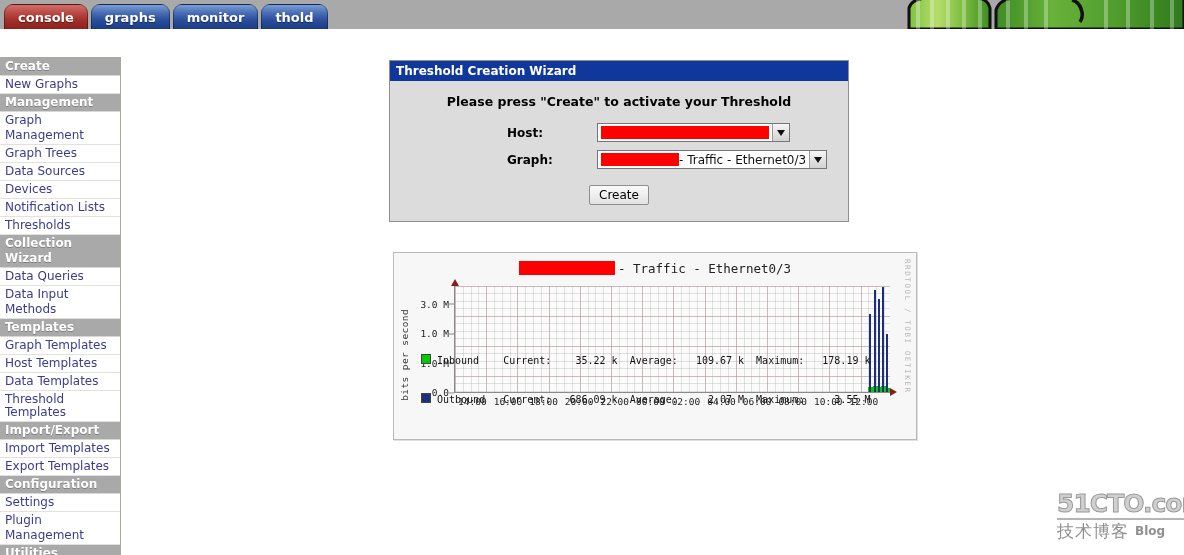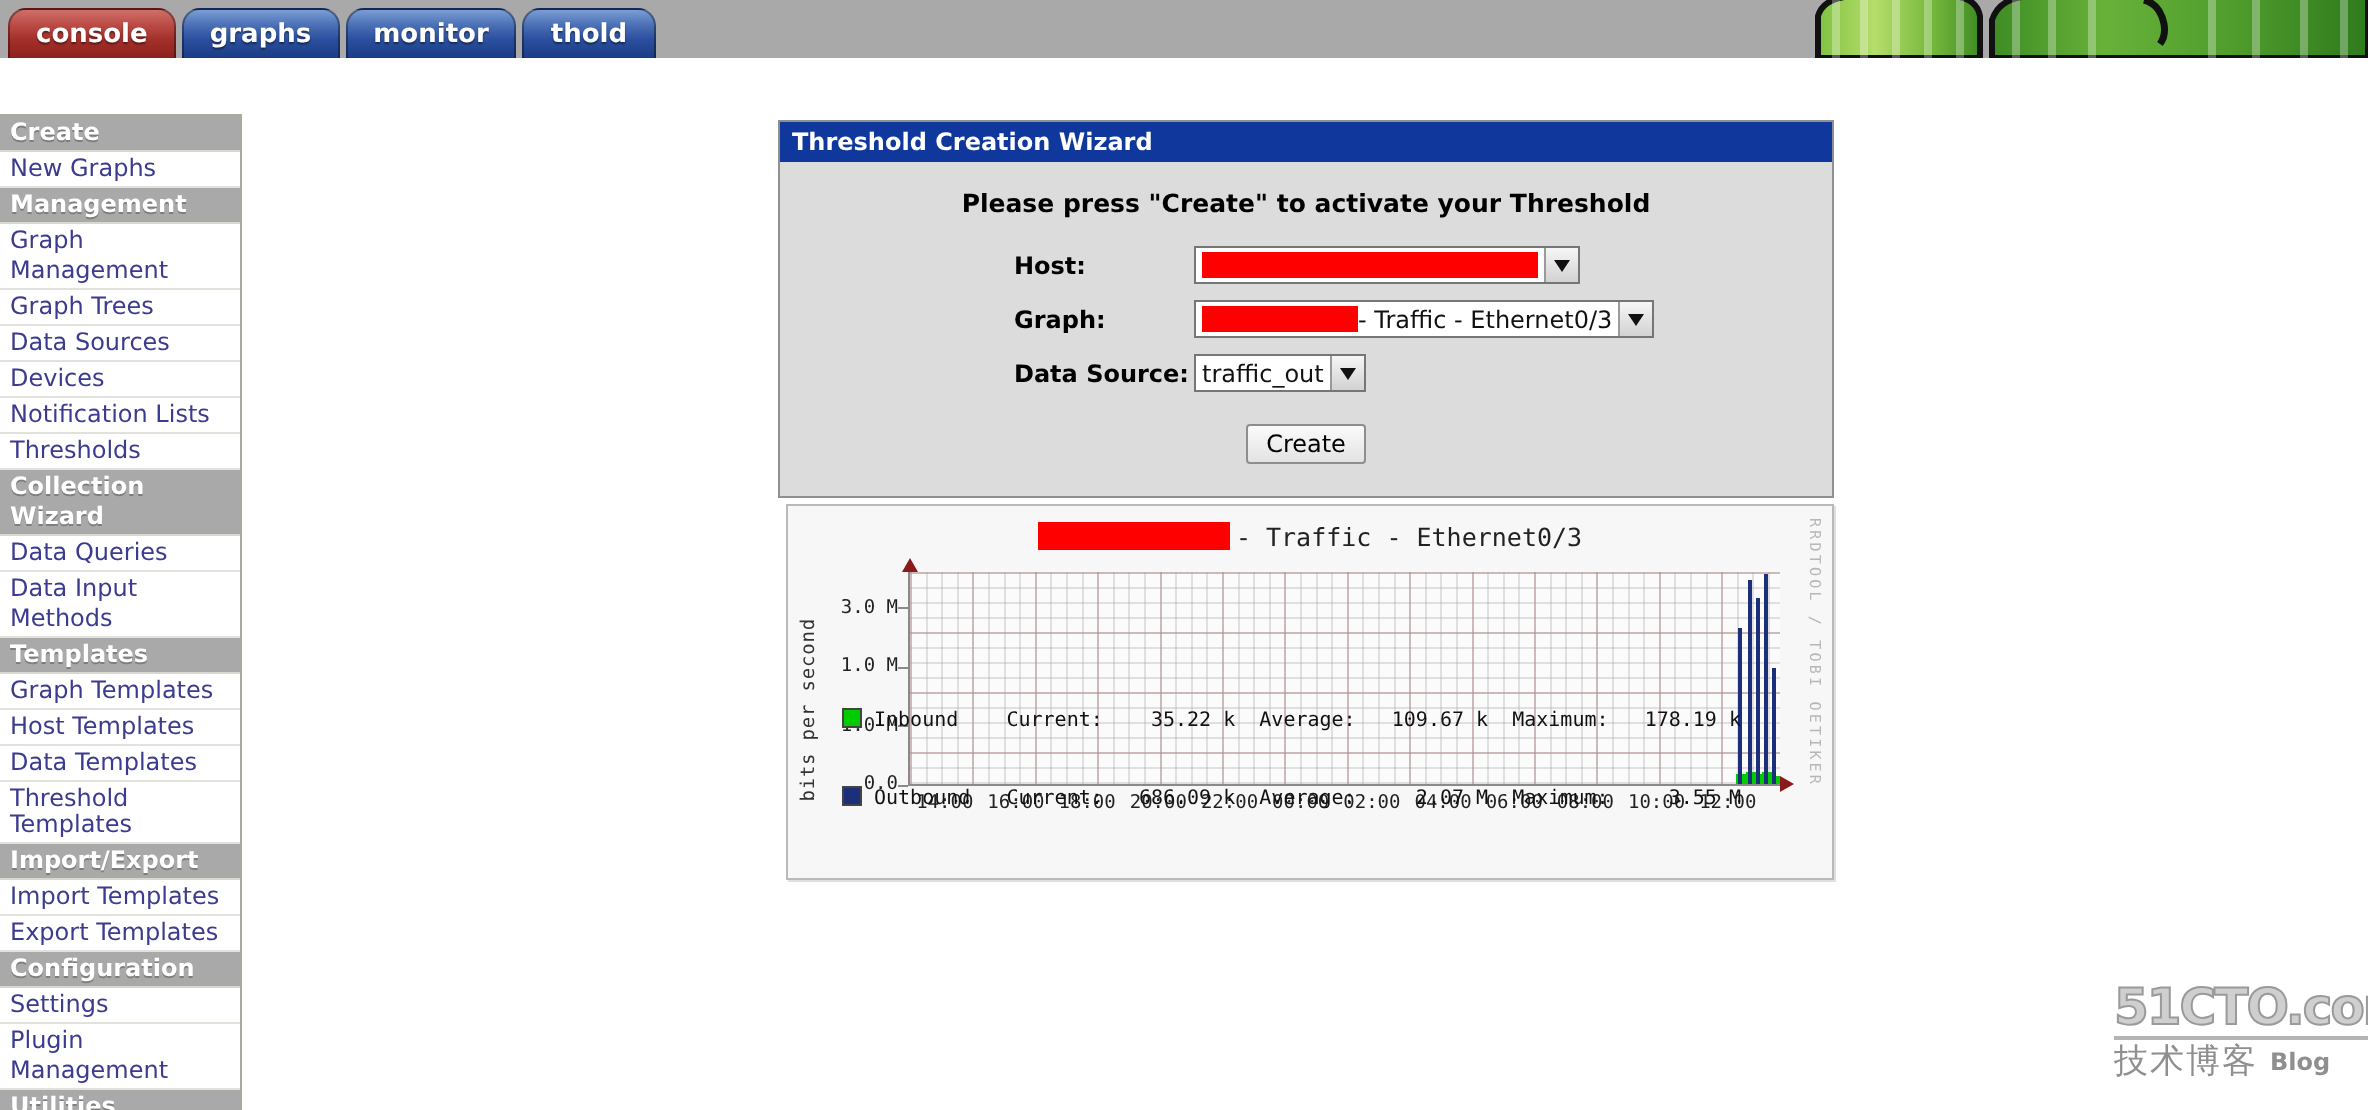--- a/index.html
+++ b/index.html
@@ -118,21 +118,21 @@
     border-bottom: 1px solid #e2e2dc;
     line-height: 15px;
     cursor: pointer;
   }
   .sb-item.two-line { line-height: 13px; padding-top: 2px; padding-bottom: 2px; }
 
   
   .wizard {
     position: absolute;
     left: 389px; top: 60px;
-    width: 528px;
+    width: 460px;
     border: 1px solid #8f8f8f;
     box-sizing: border-box;
     background: #dcdcdc;
   }
   .wizard-title {
     background: #10379b;
     color: #ffffff;
     font-size: 12px;
     font-weight: bold;
     padding: 3px 0 3px 6px;
@@ -493,31 +493,20 @@
             <span>- Traffic - Ethernet0/3</span>
           </div>
           <div class="arrowbtn">
             <svg width="8" height="6" viewBox="0 0 8 6">
                 <polygon points="0,0 8,0 4,6" fill="#111"></polygon>
               </svg>
           </div>
         </div>
       </div>
 
-      <div class="frow">
-        <div class="flabel">Data Source:</div>
-        <div class="selectbox">
-          <div class="val">traffic_out</div>
-          <div class="arrowbtn">
-            <svg width="8" height="6" viewBox="0 0 8 6">
-                <polygon points="0,0 8,0 4,6" fill="#111"></polygon>
-              </svg>
-          </div>
-        </div>
-      </div>
 
       <div class="createrow">
         <button class="btn">Create</button>
       </div>
     </div>
   </div>
 
   <div class="graphbox">
     <div class="g-title">
       <span class="redact"></span><span>- Traffic - Ethernet0/3</span>

